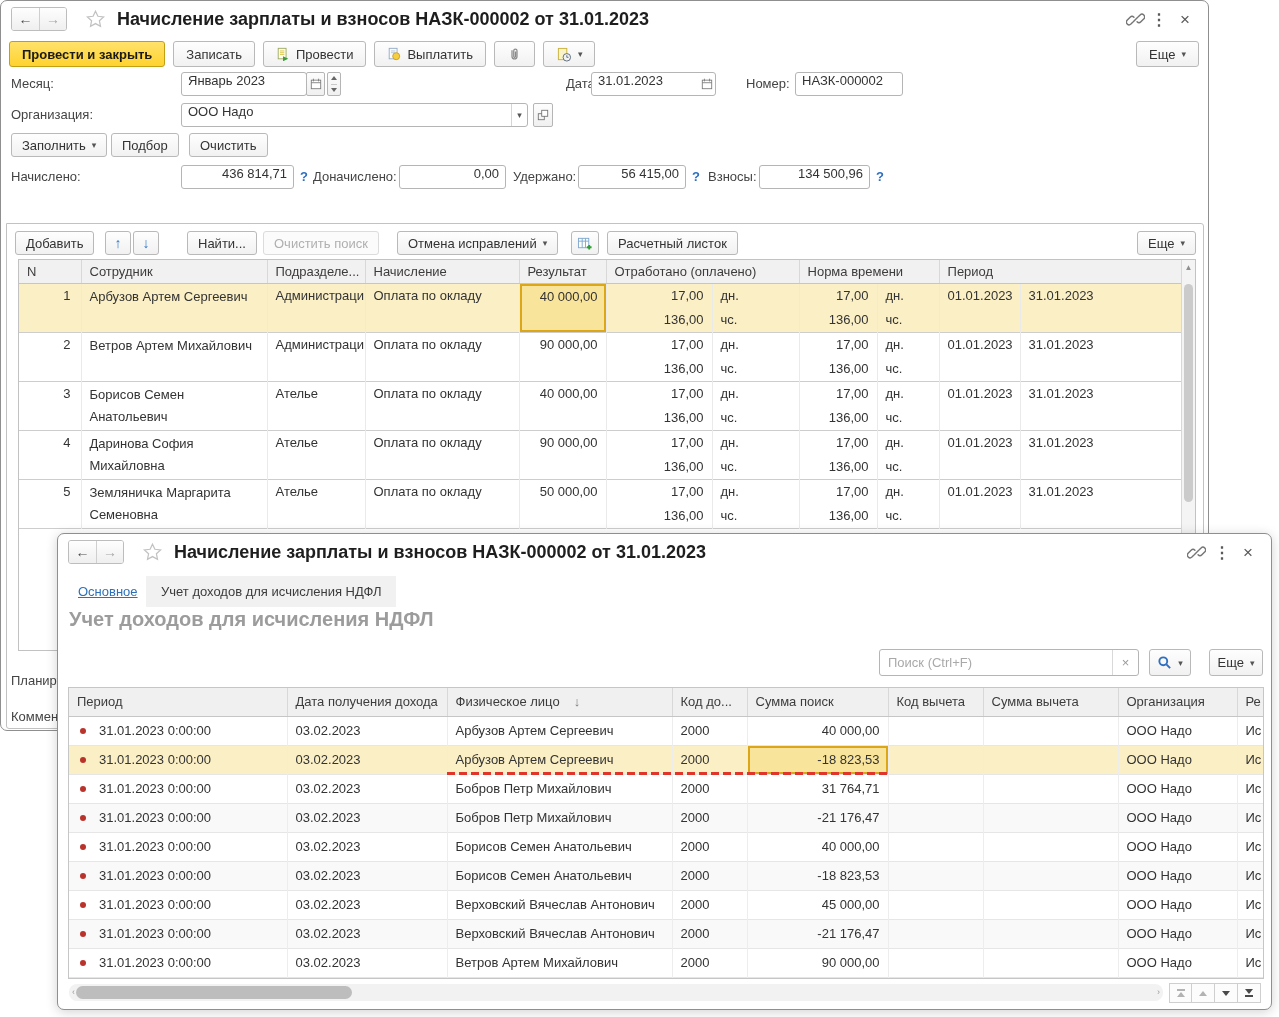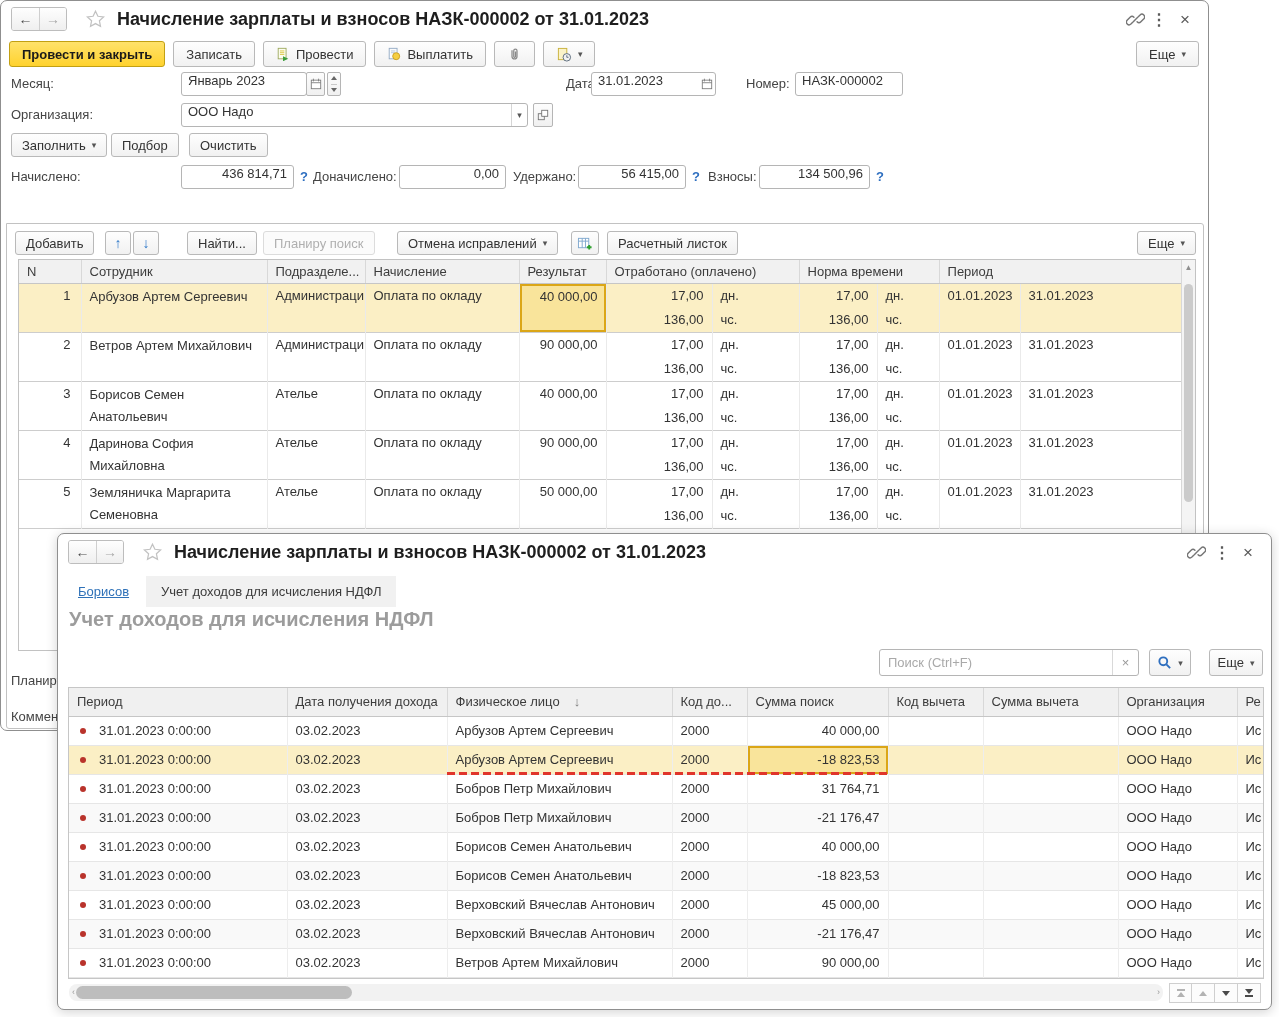--- a/index.html
+++ b/index.html
@@ -274,21 +274,21 @@
     <button class="btn sm abs iconbtn" style="left:104px;top:230px;width:26px">
         <span class="bluearrow">↑</span>
       </button>
     <button class="btn sm abs iconbtn" style="left:132px;top:230px;width:26px">
         <span class="bluearrow">↓</span>
       </button>
     <button class="btn sm abs" style="left:186px;top:230px">
         <span>Найти...</span>
       </button>
     <button class="btn sm abs disabled" style="left:262px;top:230px">
-        <span>Планиру поиск</span>
+        <span>Очистить поиск</span>
       </button>
     <button class="btn sm abs" style="left:396px;top:230px">
       <span>Отмена исправлений</span>
       <span class="caret">▾</span>
     </button>
     <button class="btn sm abs iconbtn" style="left:570px;top:230px;width:28px">
       <span class="ic">
         <svg width="16" height="15" viewBox="0 0 17 16">
             <rect x="1.5" y="2.5" width="11" height="10" fill="#fff" stroke="#7FA8CE"></rect>
             <line x1="1.5" y1="5.5" x2="12.5" y2="5.5" stroke="#7FA8CE"></line>
@@ -561,21 +561,21 @@
         <svg width="19" height="19" viewBox="0 0 24 24" fill="none" stroke="#757575" stroke-width="1.8" stroke-linecap="round">
             <path d="M9.5 14.5l5-5"></path>
             <path d="M8.5 15.5l-2.3 2.3a3.4 3.4 0 0 1-4.8-4.8l3.8-3.8a3.4 3.4 0 0 1 4.8 0"></path>
             <path d="M15.5 8.5l2.3-2.3a3.4 3.4 0 0 1 4.8 4.8l-3.8 3.8a3.4 3.4 0 0 1-4.8 0"></path>
           </svg>
       </span>
       <button class="tbico kebab" style="right:38px">⋮</button>
       <button class="tbico closex" style="right:12px">×</button>
     </header>
 
-    <a class="mainlink">Борисов</a>
+    <a class="mainlink">Основное</a>
     <span class="w2tab">Учет доходов для исчисления НДФЛ</span>
     <h2 class="w2heading">Учет доходов для исчисления НДФЛ</h2>
 
     <div class="searchwrap">
       <input placeholder="Поиск (Ctrl+F)" style="">
       <button class="searchclear">×</button>
     </div>
     <button class="btn sm abs iconbtn" style="left:1091px;top:115px;width:42px;height:27px">
       <span class="ic">
         <svg width="15" height="15" viewBox="0 0 16 16" fill="none" stroke="#2F6FBF" stroke-width="2">

